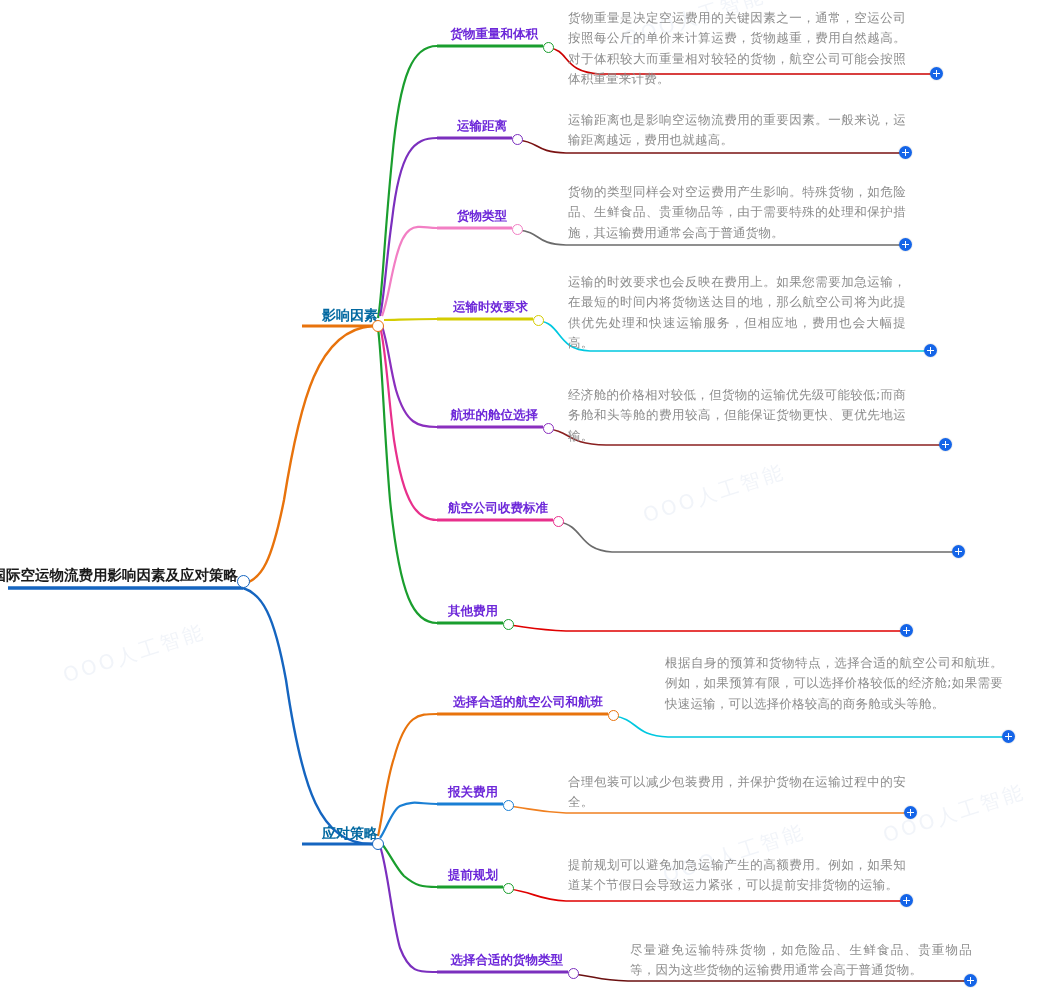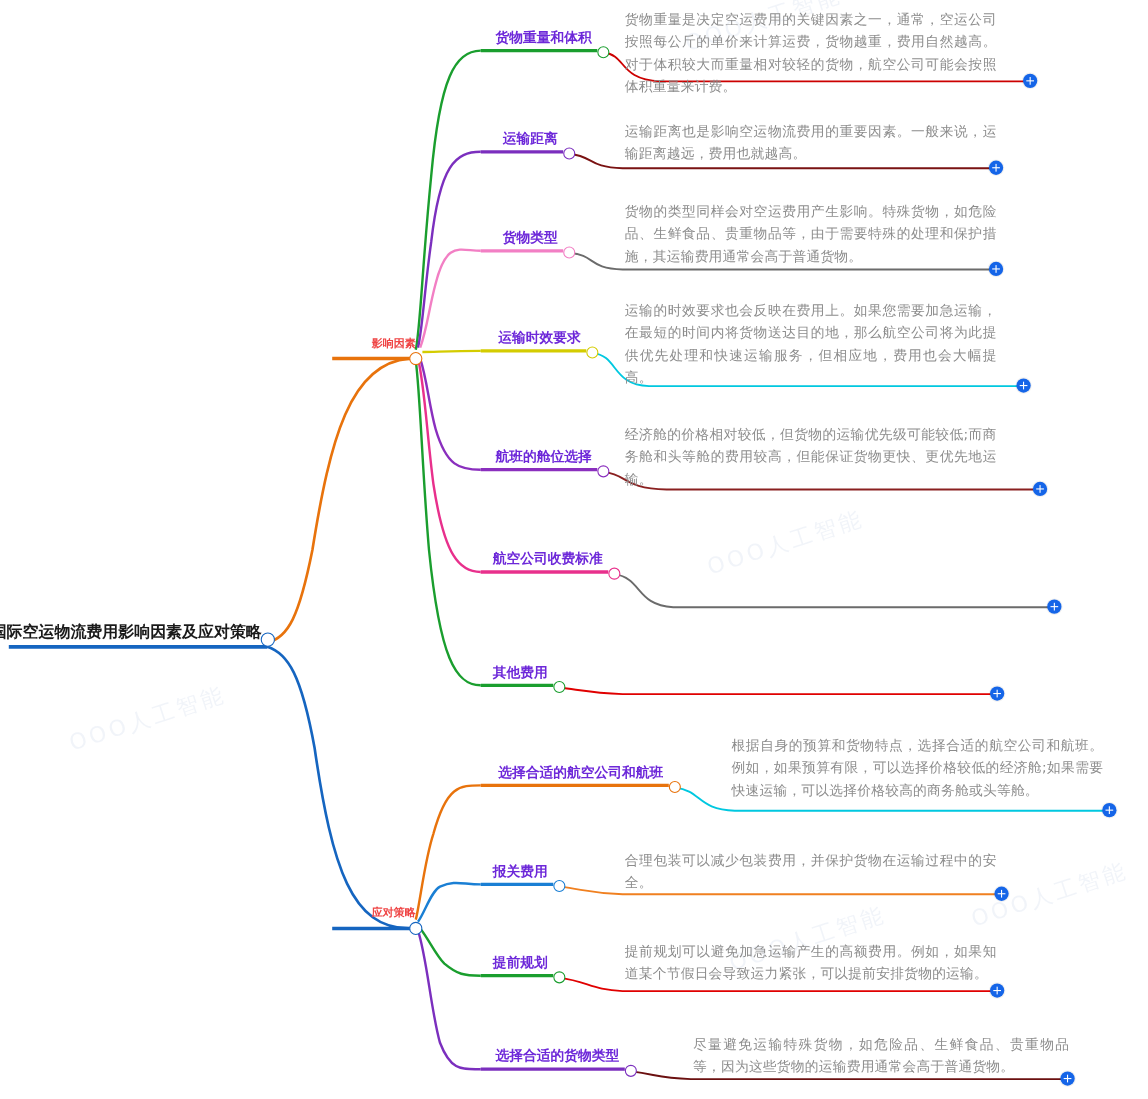--- a/index.html
+++ b/index.html
@@ -40,23 +40,23 @@
     white-space: nowrap;
     font-size: 14.5px;
     font-weight: bold;
     color: #1a1a1a;
     line-height: 1;
   }
   
   .l1-node {
     position: absolute;
     white-space: nowrap;
-    font-size: 10px;
+    font-size: 14px;
     font-weight: bold;
-    color: #ef4444;
+    color: #0369a1;
     line-height: 1;
   }
   
   .topic-label {
     position: absolute;
     white-space: nowrap;
     font-size: 12.5px;
     font-weight: bold;
     color: #6d28d9;
     line-height: 1;
@@ -222,21 +222,21 @@
   <div class="topic-label" style="right:496px; top:502px;">航空公司收费标准</div>
   <div class="node-dot dot-topic" style="left:553px; top:516px; border-color:#e8308c;"></div>
   <div class="plus-btn" style="left:952px; top:545px;"></div>
 
   <div class="topic-label" style="right:546px; top:605px;">其他费用</div>
   <div class="node-dot dot-topic" style="left:503px; top:619px; border-color:#1a9e2e;"></div>
   <div class="plus-btn" style="left:900px; top:624px;"></div>
 
   <div class="topic-label" style="right:441px; top:696px;">选择合适的航空公司和航班</div>
   <div class="node-dot dot-topic" style="left:608px; top:710px; border-color:#e8730c;"></div>
-  <div class="desc-text" style="left:665px; top:668px; width:338px;">根据自身的预算和货物特点，选择合适的航空公司和航班。例如，如果预算有限，可以选择价格较低的经济舱;如果需要快速运输，可以选择价格较高的商务舱或头等舱。</div>
+  <div class="desc-text" style="left:665px; top:653px; width:338px;">根据自身的预算和货物特点，选择合适的航空公司和航班。例如，如果预算有限，可以选择价格较低的经济舱;如果需要快速运输，可以选择价格较高的商务舱或头等舱。</div>
   <div class="plus-btn" style="left:1002px; top:730px;"></div>
 
   <div class="topic-label" style="right:546px; top:786px;">报关费用</div>
   <div class="node-dot dot-topic" style="left:503px; top:800px; border-color:#1a7fd4;"></div>
   <div class="desc-text" style="left:568px; top:772px; width:338px;">合理包装可以减少包装费用，并保护货物在运输过程中的安全。</div>
   <div class="plus-btn" style="left:904px; top:806px;"></div>
 
   <div class="topic-label" style="right:546px; top:869px;margin-left:40px;">提前规划</div>
   <div class="node-dot dot-topic" style="left:503px; top:883px; border-color:#1a9e2e;"></div>
   <div class="desc-text" style="left:568px; top:855px; width:338px;">提前规划可以避免加急运输产生的高额费用。例如，如果知道某个节假日会导致运力紧张，可以提前安排货物的运输。</div>

